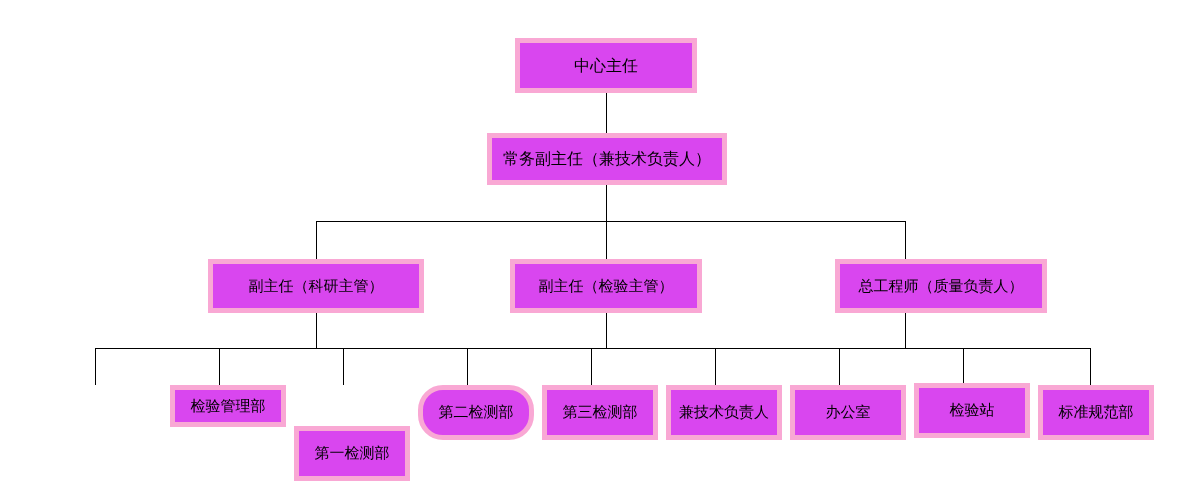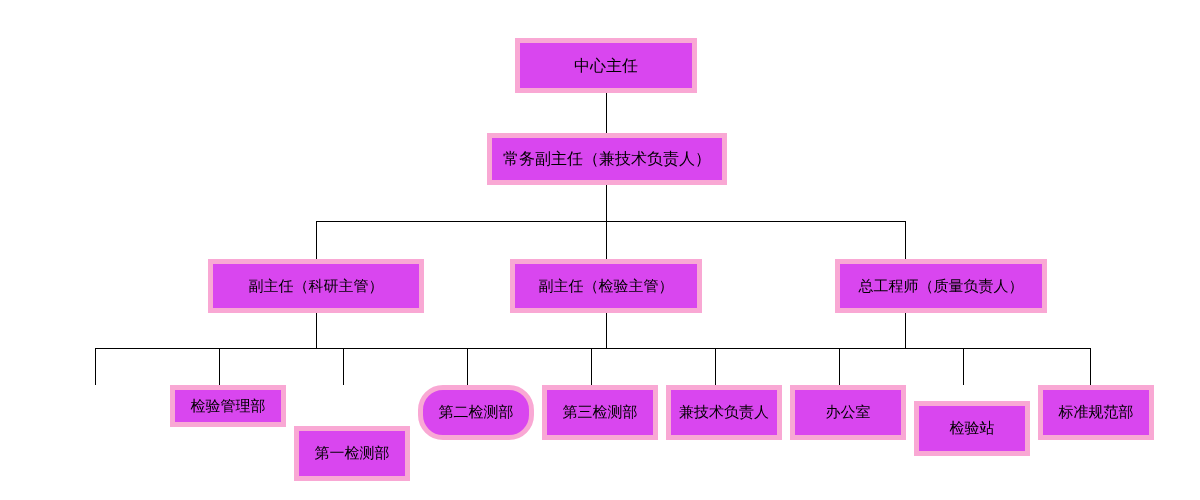--- a/index.html
+++ b/index.html
@@ -108,21 +108,21 @@
   </div>
 
   <div class="node node-lvl4" style="left:666px; top:385px; width:116px; height:55px;">
     <span>兼技术负责人</span>
   </div>
 
   <div class="node node-lvl4" style="left:790px; top:385px; width:116px; height:55px;align-items:center;">
     <span>办公室</span>
   </div>
 
-  <div class="node node-lvl4" style="left:914px; top:401px; width:116px; height:55px;">
+  <div class="node node-lvl4" style="left:914px; top:383px; width:116px; height:55px;">
     <span>检验站</span>
   </div>
 
   <div class="node node-lvl4" style="left:1038px; top:385px; width:116px; height:55px;">
     <span>标准规范部</span>
   </div>
 
 </div>
 
 </body></html>

